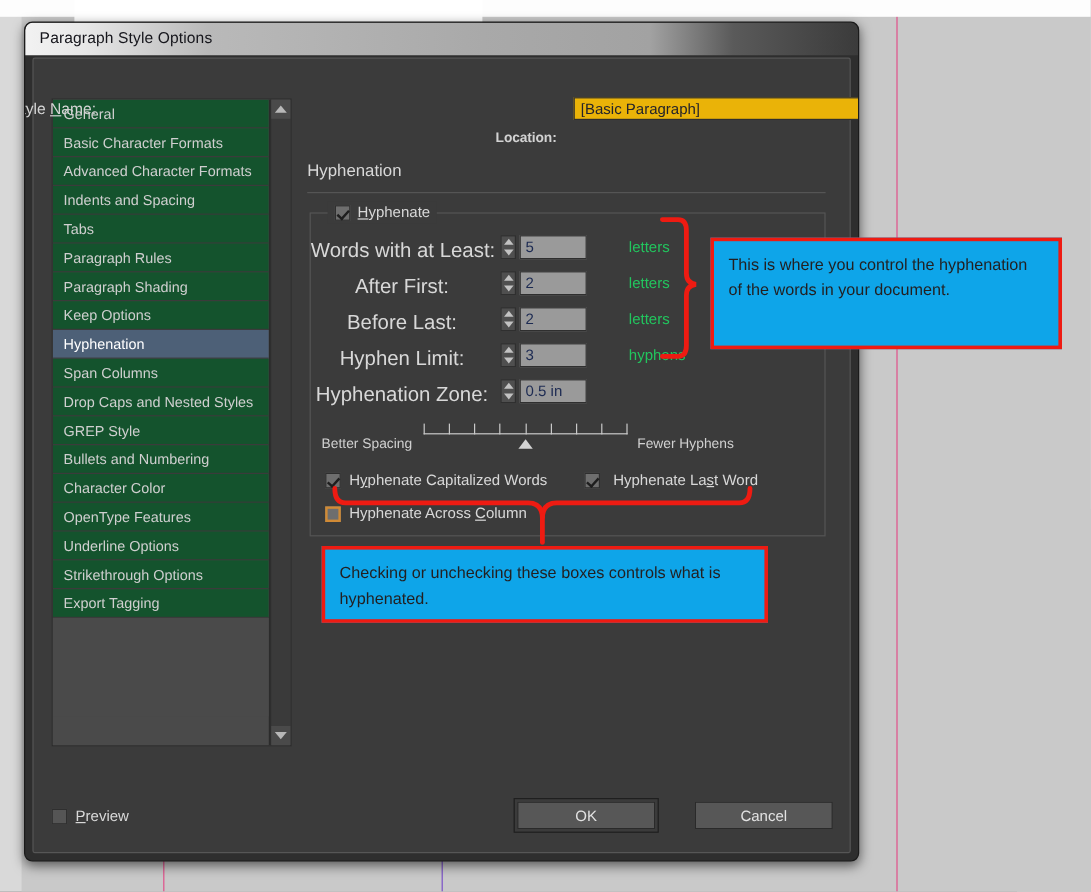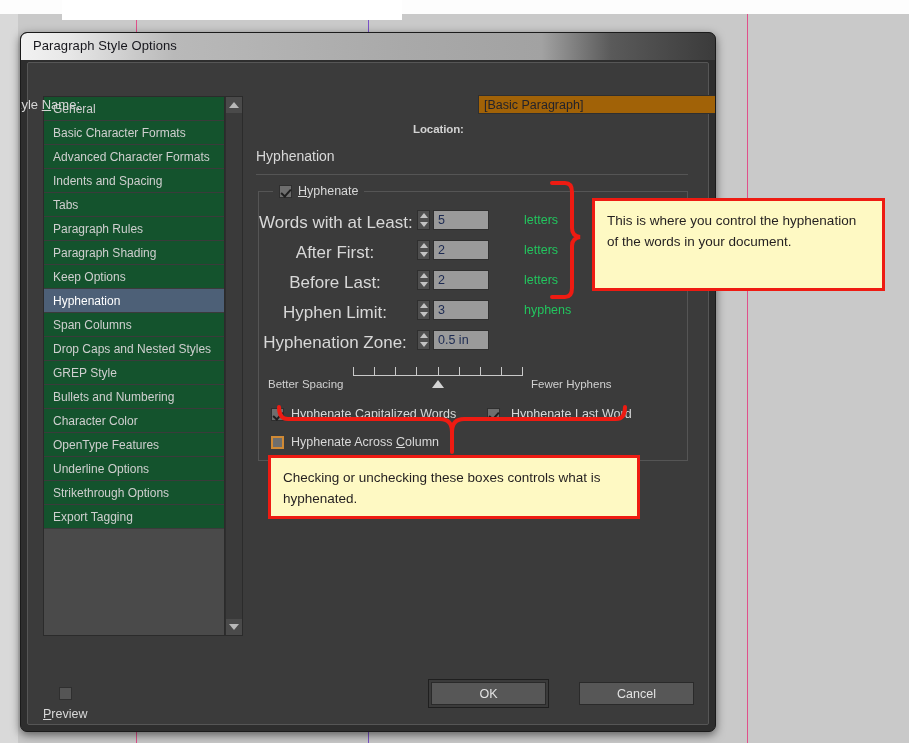--- a/index.html
+++ b/index.html
@@ -27,21 +27,21 @@
     background: #fdfdfd;
   }
   #doc-white-strip2 {
     position: absolute; left: 62px; top: 0; width: 340px; height: 20px;
     background: #ffffff;
   }
 
   
   #dialog {
     position: absolute;
-    left: 20px; top: 32px;
+    left: 20px; top: 18px;
     width: 696px; height: 700px;
     border-radius: 7px;
     box-shadow: 0 3px 10px rgba(0,0,0,.55);
     background: #2e2e2e;
     border: 1px solid #1b1b1b;
     box-sizing: border-box;
     overflow: hidden;
   }
   #titlebar {
     position: absolute; left: 0; top: 0; right: 0; height: 27px;
@@ -118,21 +118,21 @@
     position: absolute; left: 228px; top: 30px; right: 14px; bottom: 60px;
   }
   #style-name-row { position: absolute; left: 0; top: 2px; right: 0; height: 22px; }
   #style-name-label {
     position: absolute; right: 614px; top: 2px;
     font-size: 13px; color: #d5d5d5; white-space: nowrap;
   }
   #style-name-input {
     position: absolute; left: 222px; top: 0;
     width: 280px; height: 19px; line-height: 19px;
-    background: #a16207;
+    background: #eab308;
     border: 1px solid #2f2f2f;
     color: #23232b;
     font-size: 12.5px;
     padding-left: 5px;
     box-sizing: border-box;
   }
   #location-row { position: absolute; left: 0; top: 30px; }
   #location-label {
     position: absolute; left: 157px; top: 0;
     font-size: 11.5px; color: #d2d2d2; font-weight: bold;
@@ -242,21 +242,21 @@
     border-bottom: 8px solid #d4d4d4;
   }
 
   
   .cbrow { position: absolute; display: flex; align-items: center; gap: 7px; }
 
   
   #footer { position: absolute; left: 14px; right: 14px; bottom: 14px; height: 28px; }
   #preview-row {
     position: absolute; left: 1px; top: 5px;
-    display: flex; align-items: center; gap: 7px; flex-direction: column;
+    display: flex; align-items: center; gap: 7px;
   }
   .btn {
     position: absolute; top: 0;
     width: 115px; height: 23px;
     background: #575757;
     border: 1px solid #2a2a2a;
     box-sizing: border-box;
     color: #e2e2e2;
     font-size: 12.5px;
     display: flex; align-items: center; justify-content: center;
@@ -267,21 +267,21 @@
     width: 121px; height: 29px;
     border: 1px solid #1f1f1f;
     box-sizing: border-box;
     background: #3b3b3b;
   }
   #cancel-btn { right: 0px; }
 
   
   .callout {
     position: absolute;
-    background: #fef9c3;
+    background: #0ea5e9;
     border: 3px solid #ee1b12;
     box-sizing: border-box;
     color: #231f20;
     font-size: 13.5px;
     line-height: 1.55;
     padding: 10px 12px;
   }
   #callout-1 { left: 592px; top: 198px; width: 293px; height: 93px; }
   #callout-2 { left: 268px; top: 455px; width: 372px; height: 64px; }
   svg.anno { position: absolute; left: 0; top: 0; width: 909px; height: 743px; pointer-events: none; }

